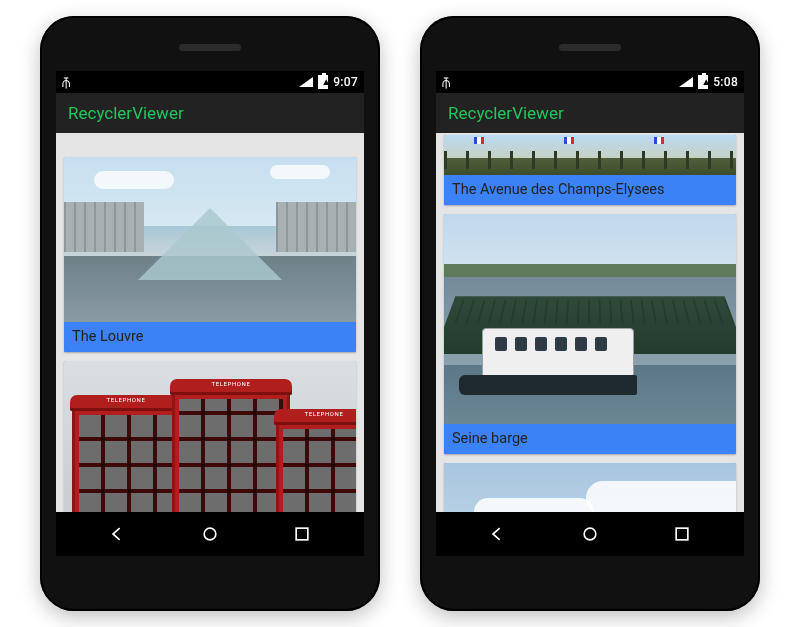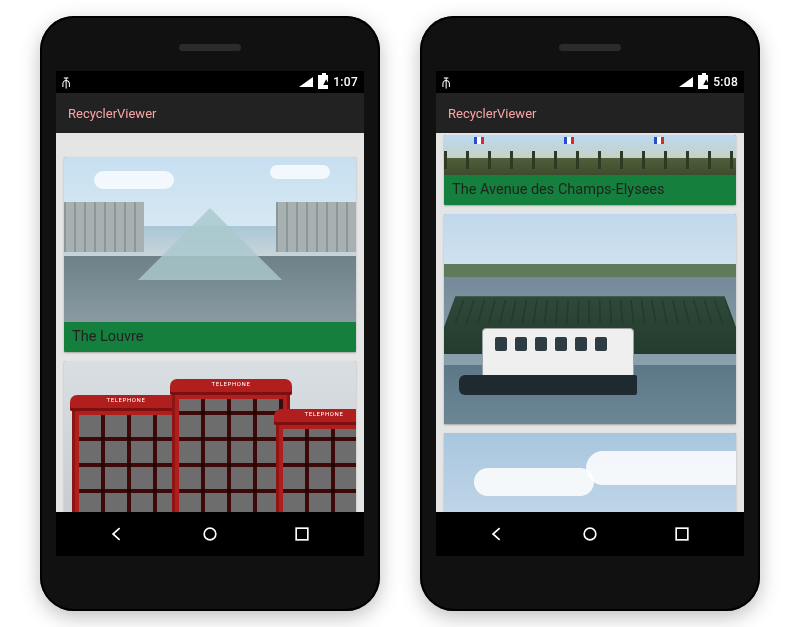--- a/index.html
+++ b/index.html
@@ -72,43 +72,43 @@
     width:4px; height:2px; background:#fff;
   }
   .sb-charge { font-size: 10px; line-height:1; color:#000; position:absolute; left:2px; top:1px;}
   .sb-time { font-weight: 500; letter-spacing: .3px; }
   .sb-debug { font-size: 14px; line-height:1; }
 
   
   .appbar {
     height: 40px;
     background: #222;
-    color: #fca5a5;
+    color: #22c55e;
     display: flex;
     align-items: center;
     padding: 0 12px;
-    font-size: 13px;
+    font-size: 17px;
     font-weight: 400;
   }
 
   
   .content {
     position: relative;
     height: 423px;
     overflow: hidden;
     background: #e5e5e5;
   }
   .scroll {
     position: absolute;
     left: 0; right: 0;
     padding: 8px;
     box-sizing: border-box;
   }
   .card {
-    background: #15803d;
+    background: #3b82f6;
     border-radius: 1px;
     box-shadow: 0 1px 2px rgba(0,0,0,0.28);
     margin-bottom: 9px;
     overflow: hidden;
   }
   .card .photo {
     width: 100%;
     display: block;
   }
   .card .caption {
@@ -251,21 +251,21 @@
       <div class="statusbar">
         <div class="sb-left">
           <span class="sb-debug">⫚</span>
         </div>
         <div class="sb-spacer"></div>
         <div class="sb-right">
           <span class="sb-signal"></span>
           <span class="sb-batt">
               <span class="sb-charge">▲</span>
             </span>
-          <span class="sb-time">1:07</span>
+          <span class="sb-time">9:07</span>
         </div>
       </div>
 
       <div class="appbar">
         <span>RecyclerViewer</span>
       </div>
 
       <div class="content">
         <div class="scroll" style="top:16px;">
           <div class="card">
@@ -360,20 +360,21 @@
               <div class="bridge"></div>
               <div class="barge">
                 <span class="win"></span>
                   <span class="win"></span>
                   <span class="win"></span>
                 <span class="win"></span>
                   <span class="win"></span>
                   <span class="win"></span>
               </div>
             </div>
+            <div class="caption">Seine barge</div>
           </div>
           <div class="card">
             <div class="photo ph ph-sky"></div>
           </div>
         </div>
 
         <div class="toast">This is photo number 18</div>
       </div>
 
       <div class="navbar">

